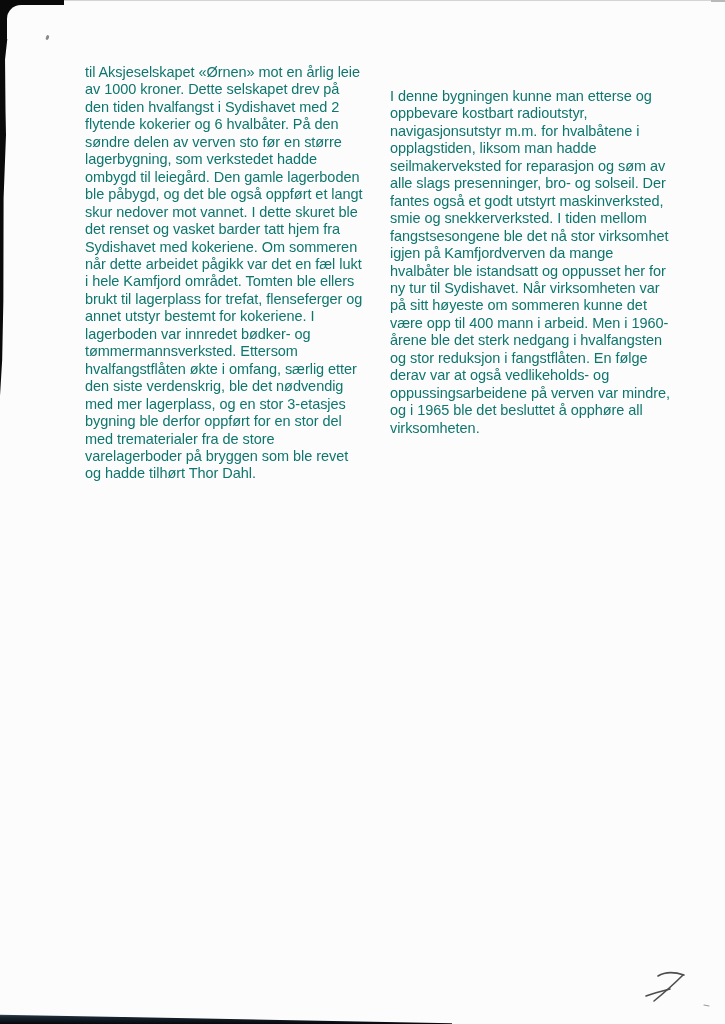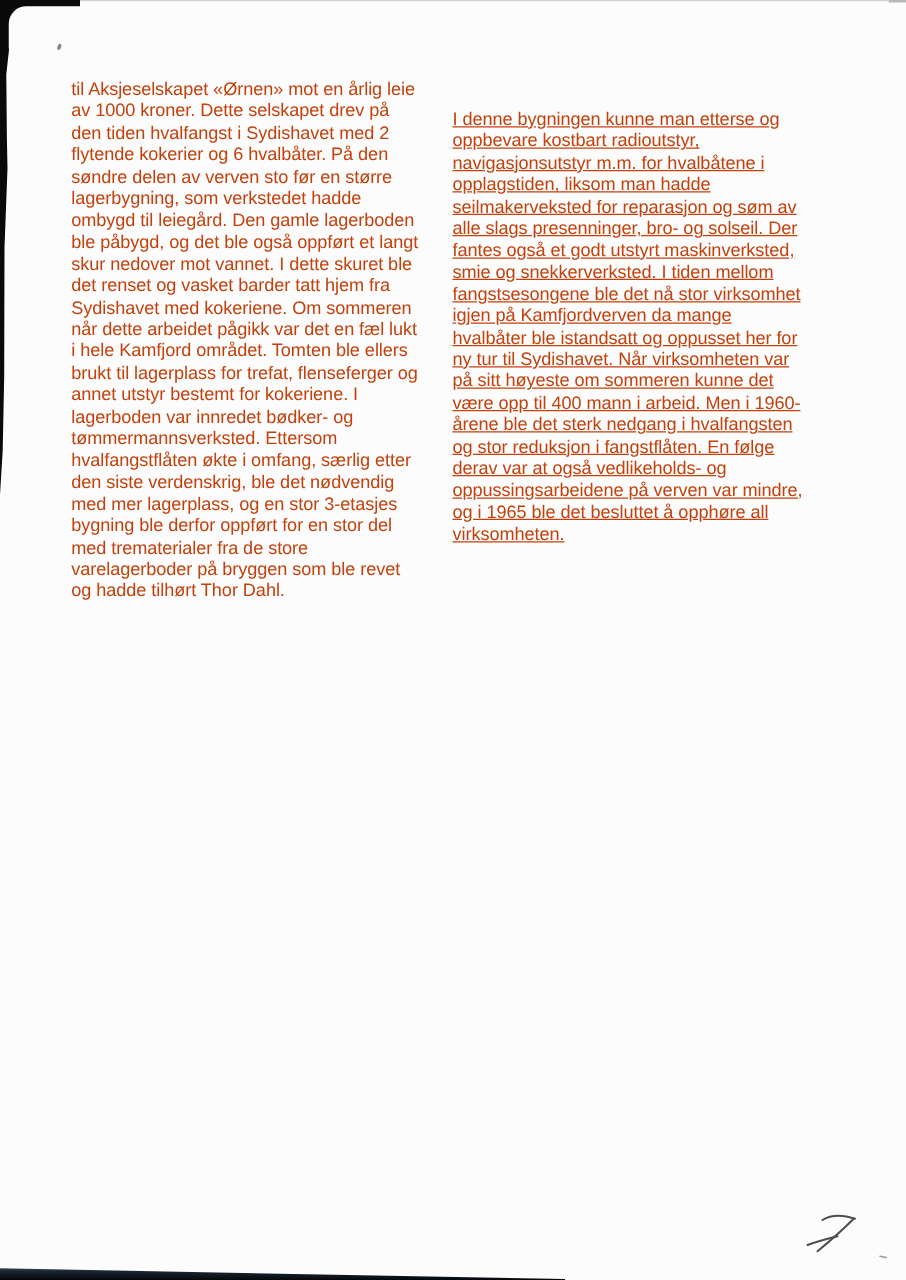--- a/index.html
+++ b/index.html
@@ -45,27 +45,28 @@
   }
   .ink-speck {
     position: absolute; left: 46px; top: 35px; width: 3px; height: 5px;
     background: #8a8a8a; border-radius: 45% 55% 60% 40%;
     transform: rotate(18deg);
   }
   
   .text-column {
     position: absolute;
     white-space: pre-line;
-    color: #c2410c;
+    color: #0f766e;
     font-size: 14.5px;
     line-height: 17.45px;
     letter-spacing: -0.05px;
+    margin-left: 28px;
   }
   .col-left  { left: 57px;  top: 64px; width: 302px; }
-  .col-right { left: 362px; top: 88px; width: 312px; text-decoration: underline; }
+  .col-right { left: 362px; top: 88px; width: 312px; }
   
   .page-number {
     position: absolute; left: 638px; top: 962px; width: 80px; height: 50px;
   }
   .page-number svg { display: block; }
 </style>
 </head>
 <body>
 
 <div class="scan">

